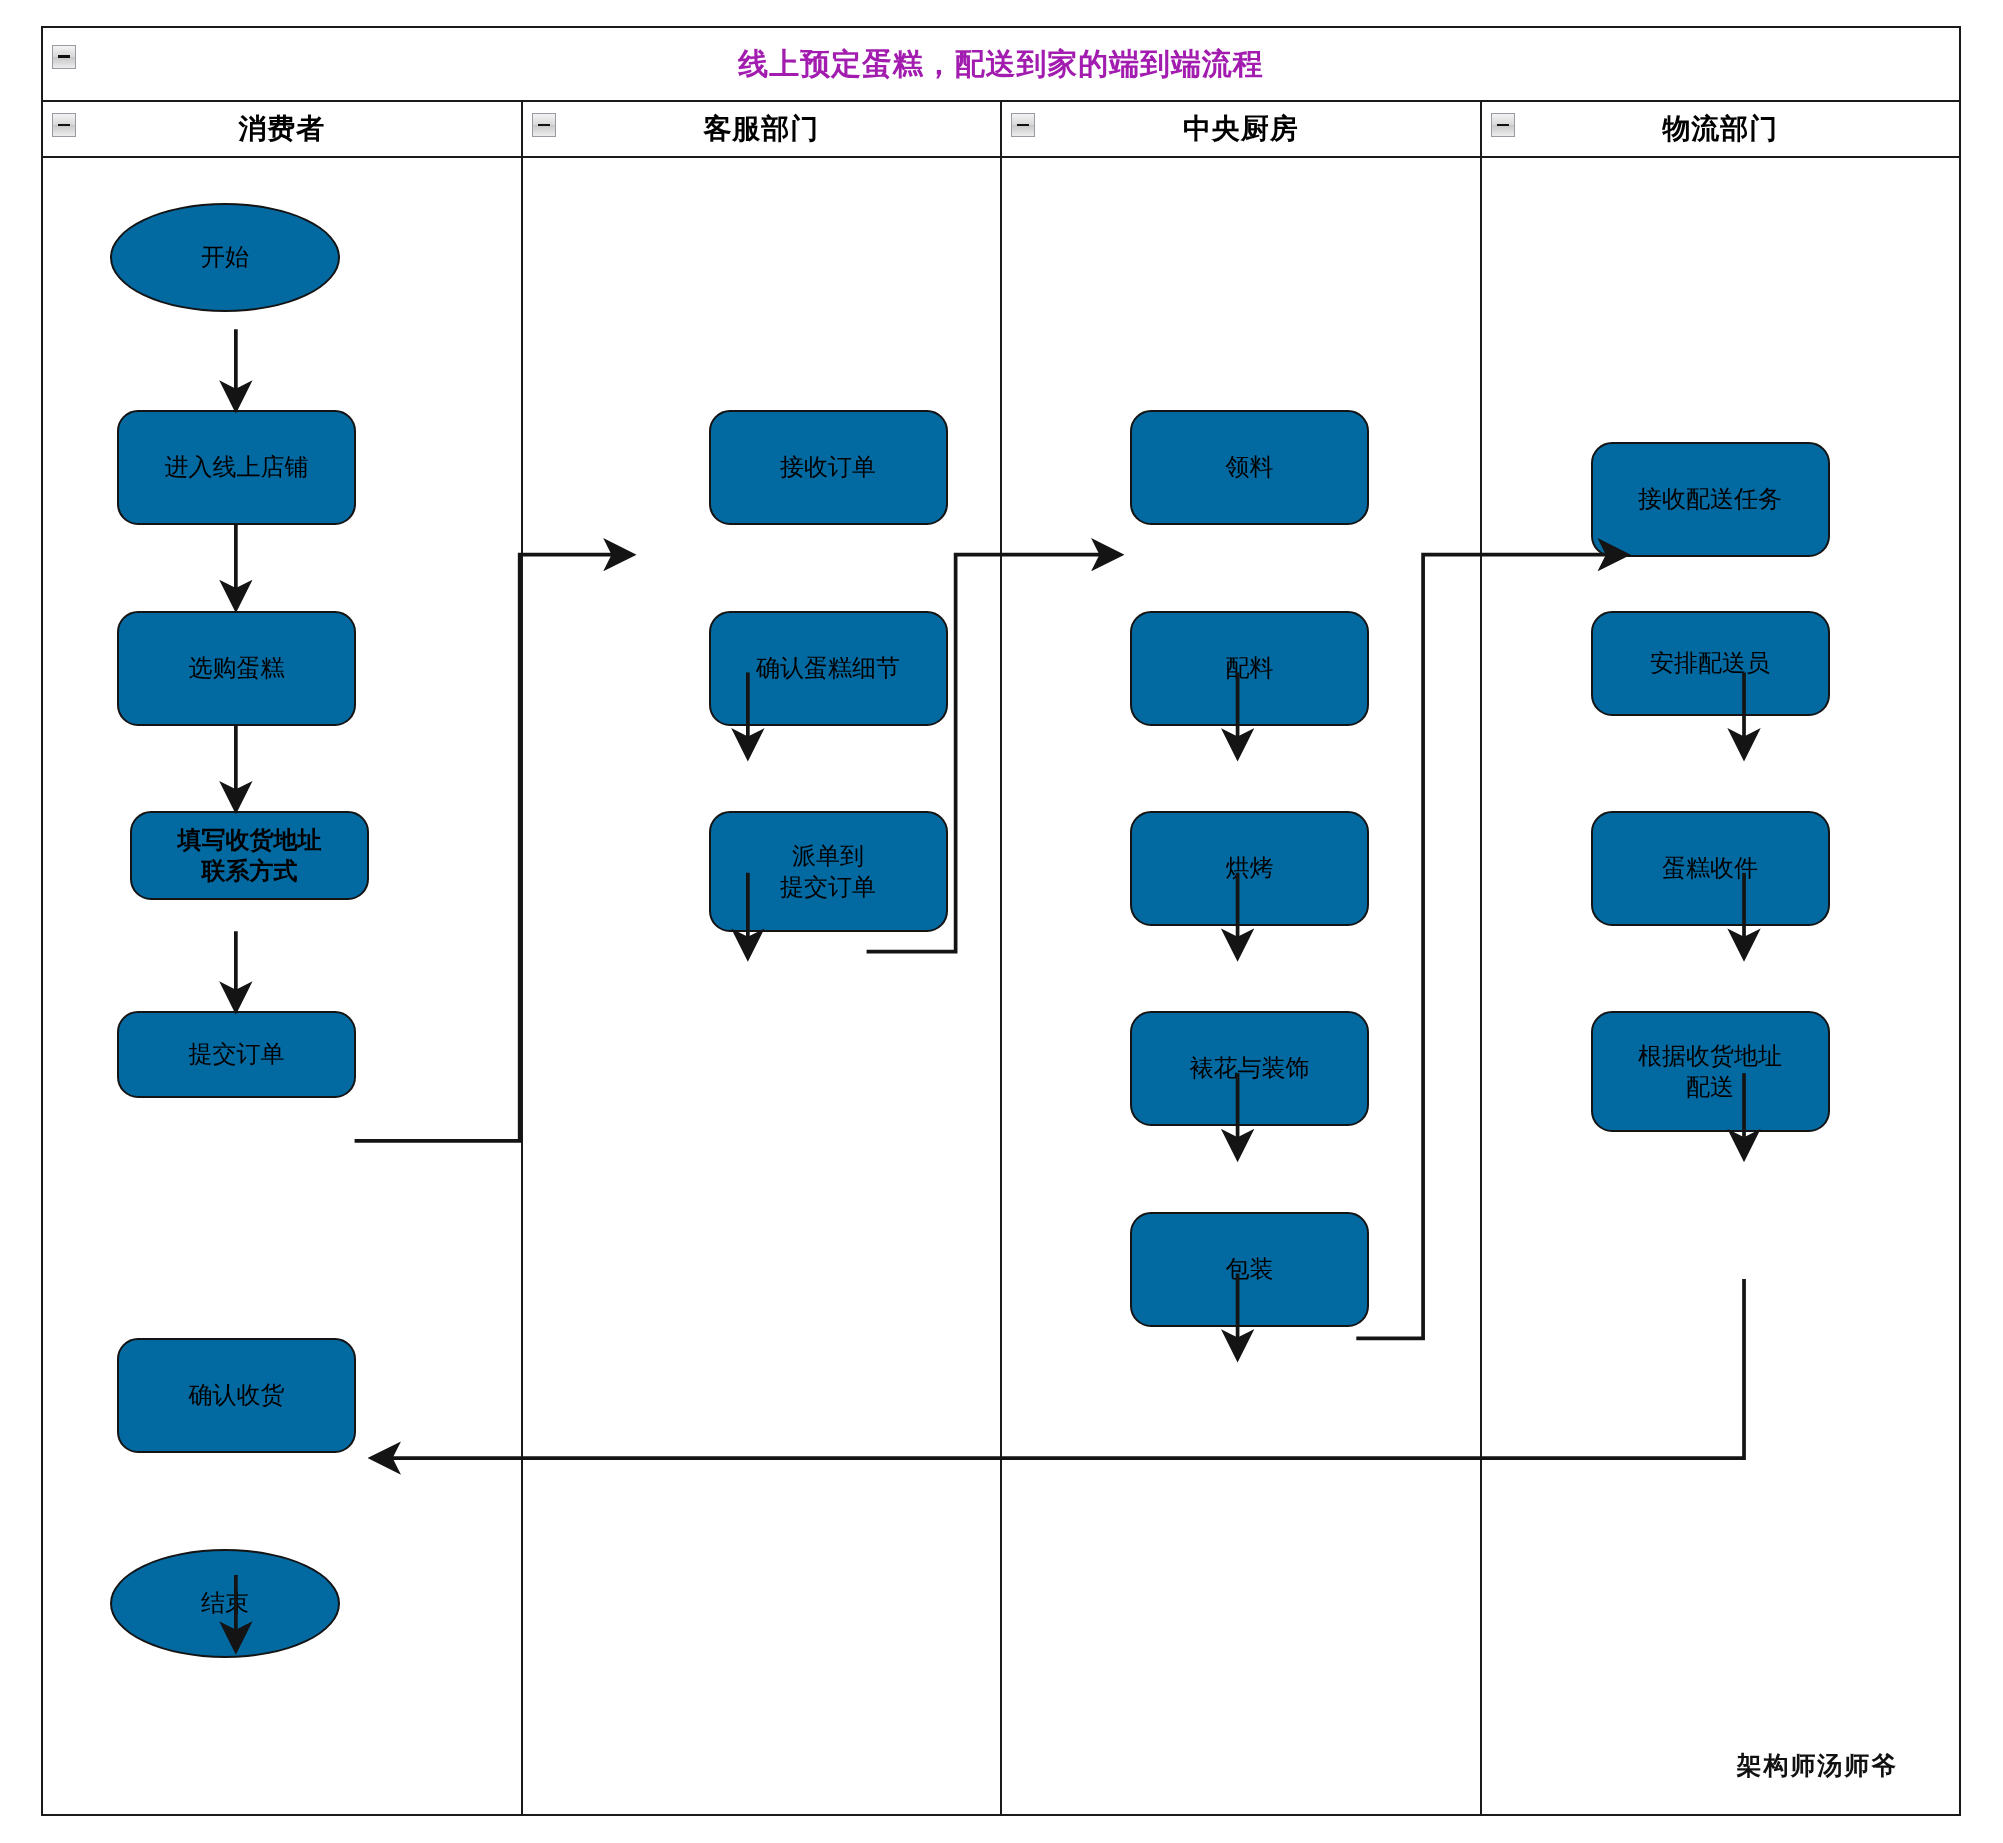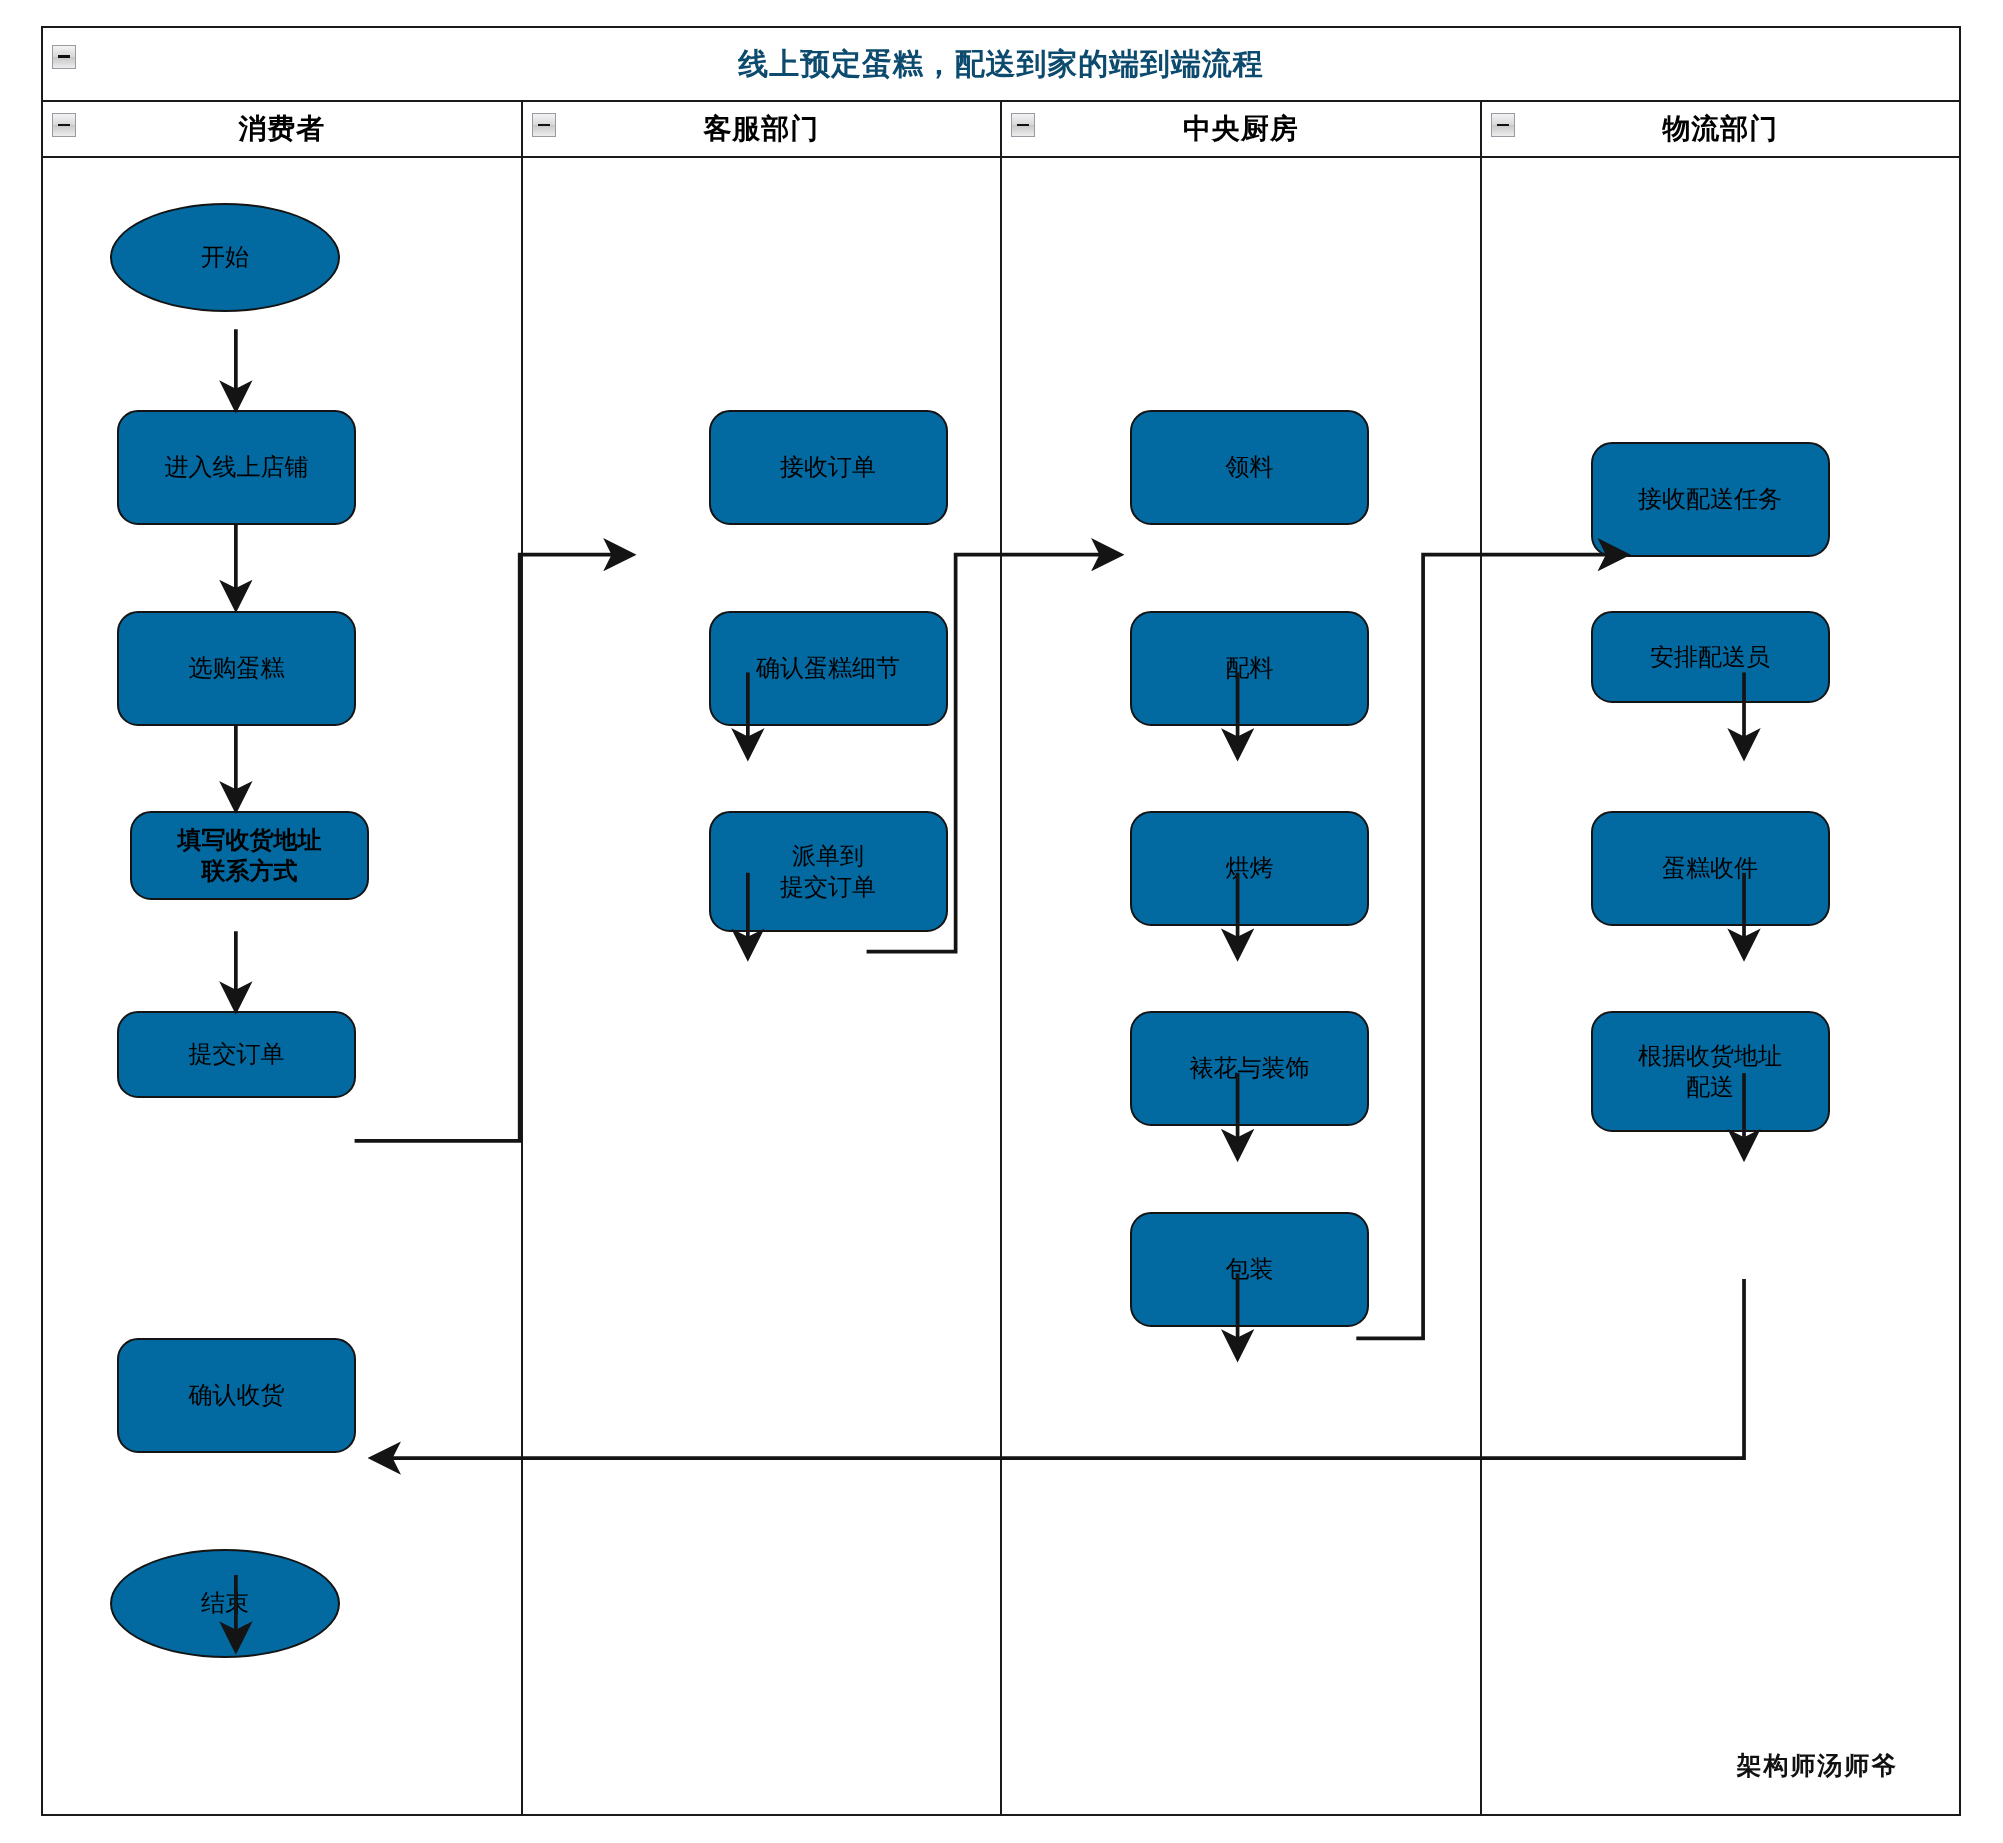--- a/index.html
+++ b/index.html
@@ -26,21 +26,21 @@
     width:100%; height:74px;
     border-bottom:2.8px solid #1a1a1a;
     box-sizing:border-box;
     display:flex;
     align-items:center;
     justify-content:center;
   }
   .pool-title{
     font-size:30px;
     font-weight:bold;
-    color:#0c4a6e;
+    color:#a21caf;
     letter-spacing:0.9px;
     white-space:nowrap;
   }
   
   .collapse-icon{
     position:absolute;
     width:24px;height:24px;
     background:linear-gradient(180deg,#f3f3f3 0%,#d9d9d9 48%,#c8c8c8 52%,#ededed 100%);
     border:1.9px solid #9a9aa2;
     box-sizing:border-box;
@@ -179,21 +179,21 @@
         </div>
       </div>
 
       <div class="lane">
         <div class="lane-header">
           <div class="collapse-icon" style="left:9.3px; top:11px;"></div>
           <div class="lane-title">物流部门</div>
         </div>
         <div class="lane-body">
           <div class="node process" style="left:109px; top:252px; width:239px; height:115px;margin-top:32px;">接收配送任务</div>
-          <div class="node process" style="left:109px; top:453px; width:239px; height:92px;">安排配送员</div>
+          <div class="node process" style="left:109px; top:453px; width:239px; height:105px;">安排配送员</div>
           <div class="node process" style="left:109px; top:653px; width:239px; height:115px;">蛋糕收件</div>
           <div class="node process" style="left:109px; top:853px; width:239px; height:121px;">根据收货地址
 配送</div>
         </div>
       </div>
 
     </div>
 
     <div class="watermark">架构师汤师爷</div>
 

